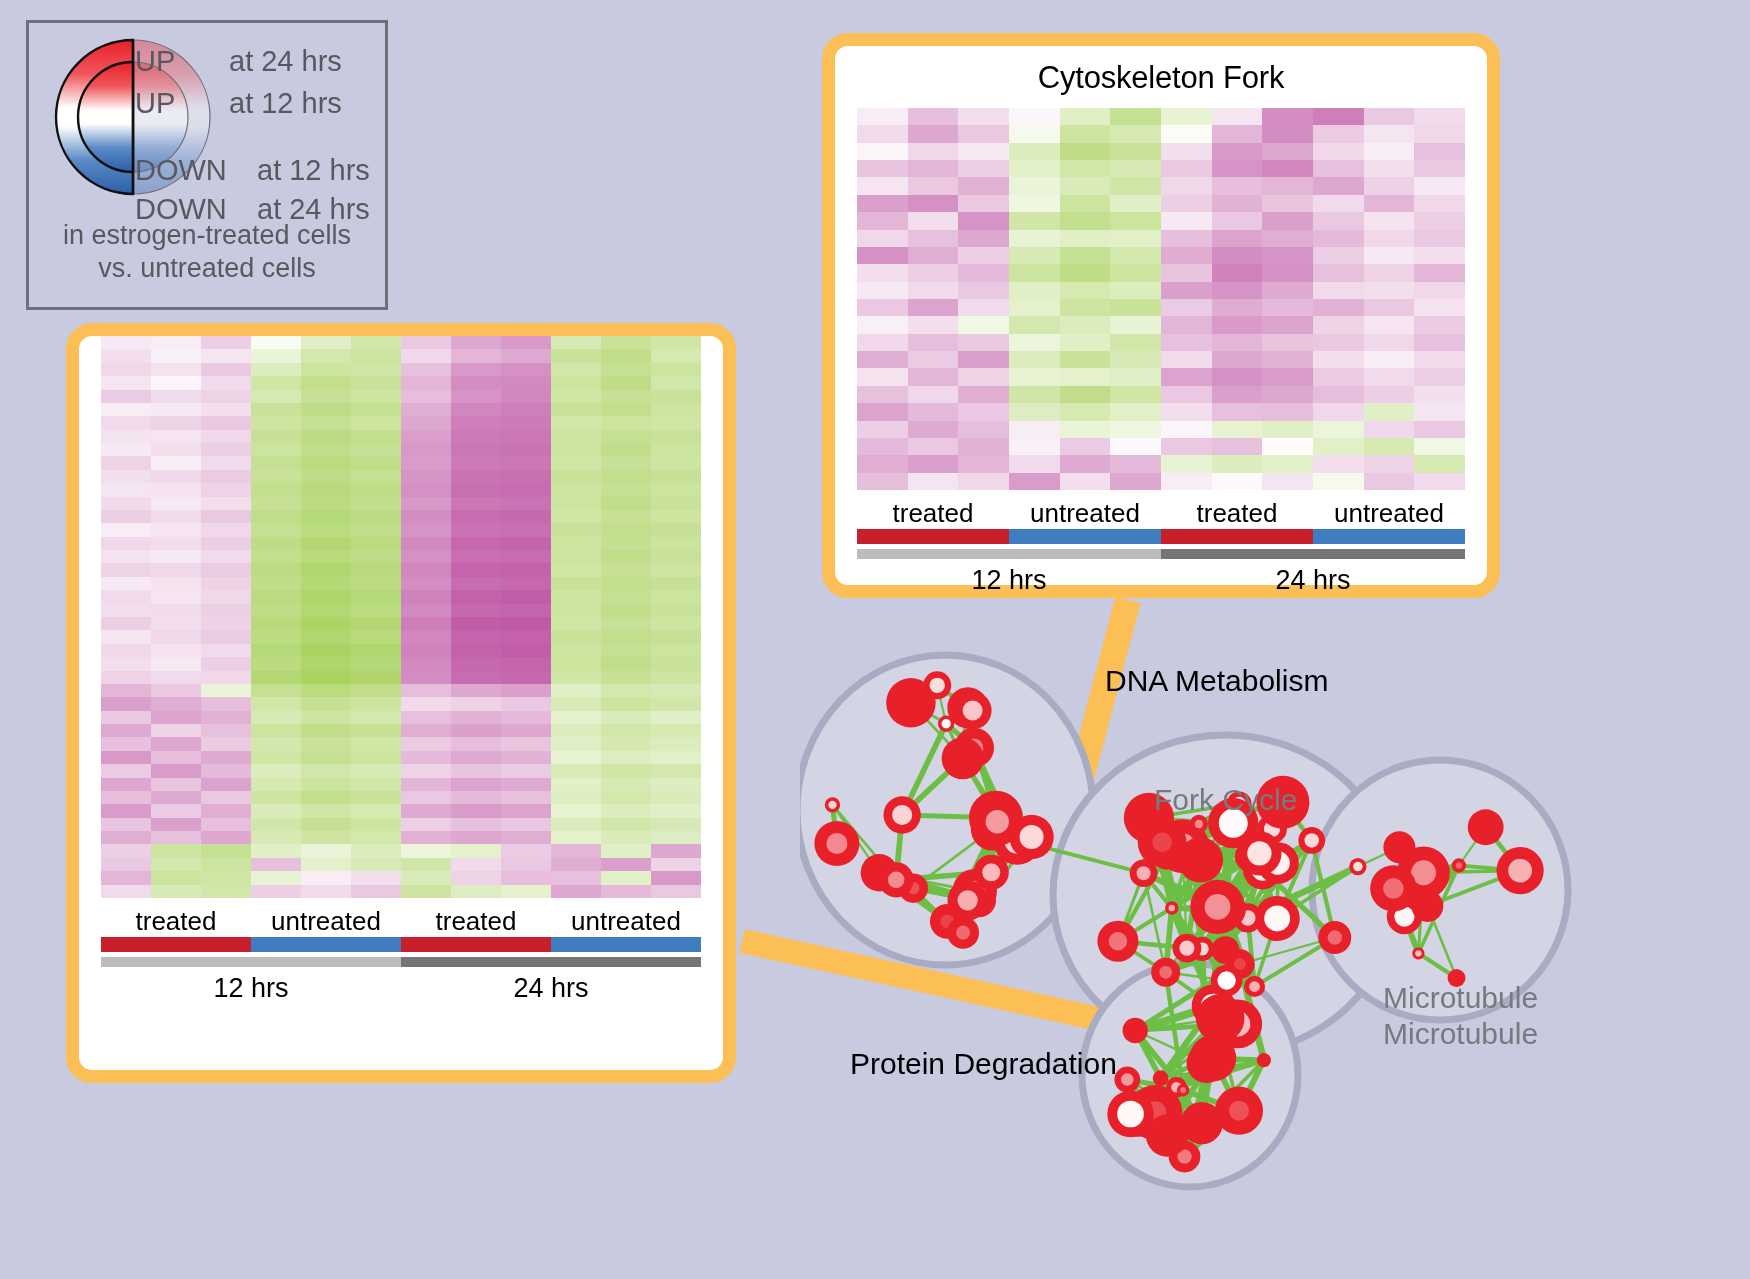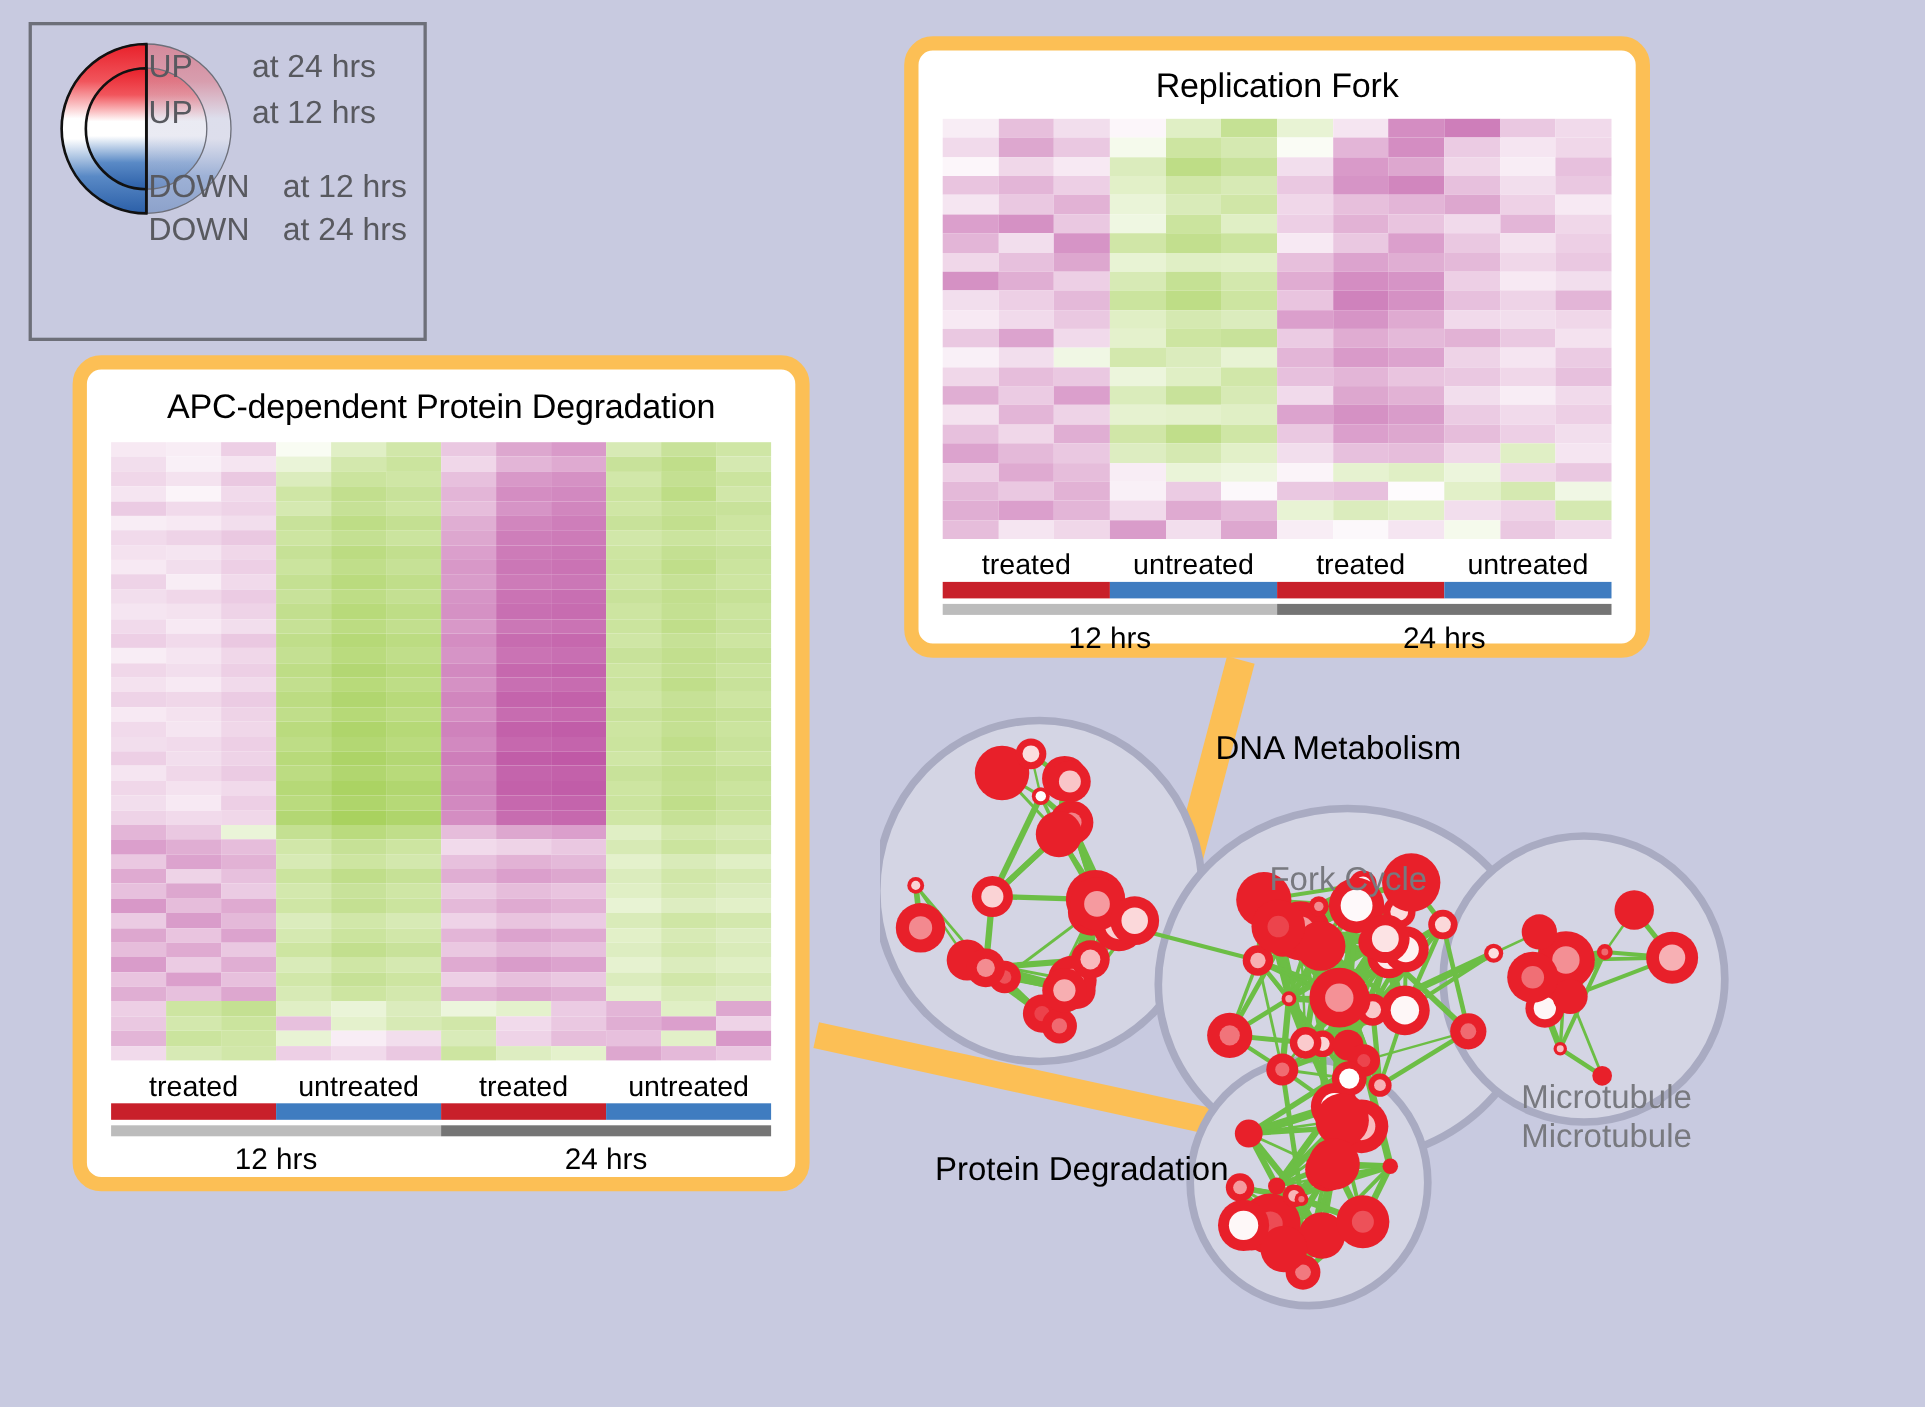--- a/index.html
+++ b/index.html
@@ -134,25 +134,29 @@
 
     <span class="lbl" style="left:106px;  top:64px;">UP</span>
     <span class="lbl" style="left:200px;  top:64px;">at 12 hrs</span>
 
     <span class="lbl" style="left:106px;  top:131px;">DOWN</span>
     <span class="lbl" style="left:228px;  top:131px;">at 12 hrs</span>
 
     <span class="lbl" style="left:106px;  top:170px;">DOWN</span>
     <span class="lbl" style="left:228px;  top:170px;">at 24 hrs</span>
 
+    <div class="sub">
+      <div>in estrogen-treated cells</div>
+      <div>vs. untreated cells</div>
+    </div>
   </div>
 
 
   <div class="panel" id="replication-fork-panel">
-    <div class="panel-title" style="margin:14px 0 12px;">Replication Fork</div>
+    <div class="panel-title" style="margin:14px 0 12px;">Cytoskeleton Fork</div>
     <div class="hm-wrap">
       <div class="heatmap" id="hm-rep" style="height: 382px; grid-template-columns: repeat(12, 1fr); grid-template-rows: repeat(22, 1fr);">
           <div class="hm-cell" style="background: rgb(248, 237, 245);"></div>
           <div class="hm-cell" style="background: rgb(231, 191, 220);"></div>
           <div class="hm-cell" style="background: rgb(242, 222, 237);"></div>
           <div class="hm-cell" style="background: rgb(252, 246, 250);"></div>
           <div class="hm-cell" style="background: rgb(224, 239, 197);"></div>
           <div class="hm-cell" style="background: rgb(197, 225, 148);"></div>
           <div class="hm-cell" style="background: rgb(232, 243, 212);"></div>
           <div class="hm-cell" style="background: rgb(245, 229, 241);"></div>
@@ -430,21 +434,20 @@
         <div style="background:#757575"></div>
       </div>
       <div class="time-labels" style="margin-top:6px;">
         <div>12 hrs</div>
         <div>24 hrs</div>
       </div>
     </div>
   </div>
 
   <div class="panel" id="apc-panel">
-    <div class="panel-title" style="margin:16px 0 14px;">APC-dependent Protein Degradation</div>
     <div class="hm-wrap">
       <div class="heatmap" id="hm-apc" style="height: 562px; grid-template-columns: repeat(12, 1fr); grid-template-rows: repeat(42, 1fr);">
           <div class="hm-cell" style="background: rgb(247, 233, 243);"></div>
           <div class="hm-cell" style="background: rgb(248, 237, 245);"></div>
           <div class="hm-cell" style="background: rgb(237, 207, 229);"></div>
           <div class="hm-cell" style="background: rgb(249, 252, 243);"></div>
           <div class="hm-cell" style="background: rgb(224, 239, 197);"></div>
           <div class="hm-cell" style="background: rgb(209, 231, 169);"></div>
           <div class="hm-cell" style="background: rgb(234, 200, 225);"></div>
           <div class="hm-cell" style="background: rgb(221, 167, 207);"></div>

